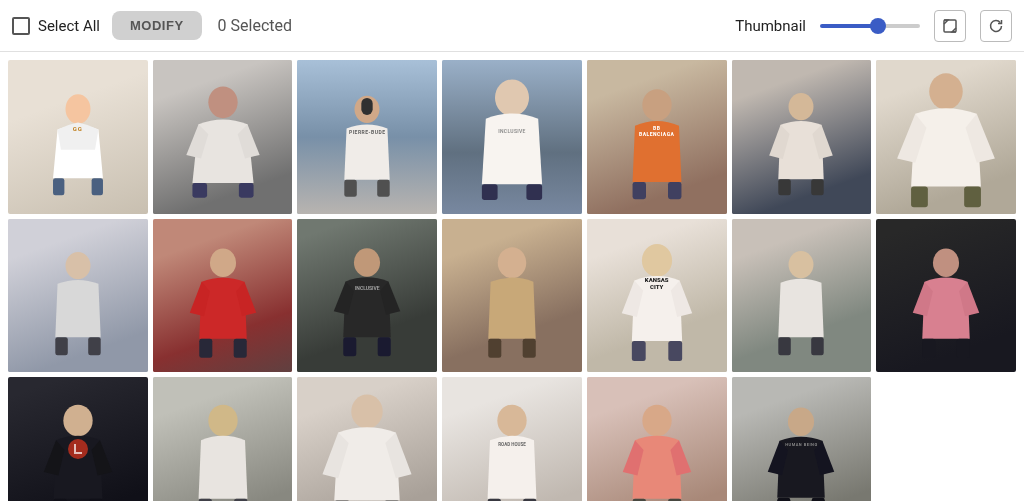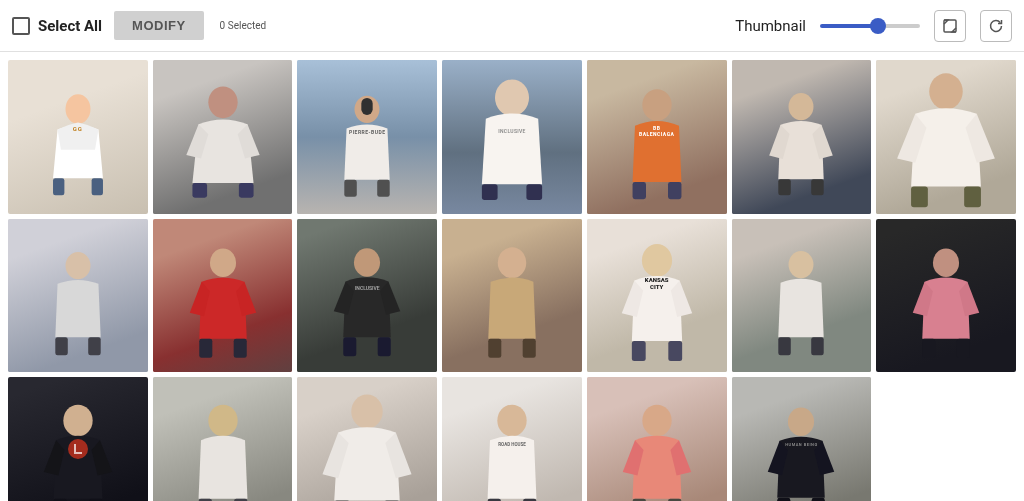--- a/index.html
+++ b/index.html
@@ -30,35 +30,35 @@
       width: 18px;
       height: 18px;
       border: 2px solid #555;
       border-radius: 2px;
       background: #fff;
       flex-shrink: 0;
     }
     .select-all-label {
       font-size: 15px;
       color: #222;
-      font-weight: 700;
+      font-weight: 400;
     }
     .btn {
       padding: 7px 18px;
       border: none;
-      border-radius: 2px;
+      border-radius: 8px;
       font-size: 13px;
       font-weight: 600;
       letter-spacing: 0.5px;
       cursor: pointer;
       background: #d0d0d0;
       color: #555;
     }
     .selected-count {
-      font-size: 10px;
+      font-size: 16px;
       color: #555;
       margin-left: 4px;
     }
     .toolbar-right {
       margin-left: auto;
       display: flex;
       align-items: center;
       gap: 14px;
     }
     .thumbnail-label {

